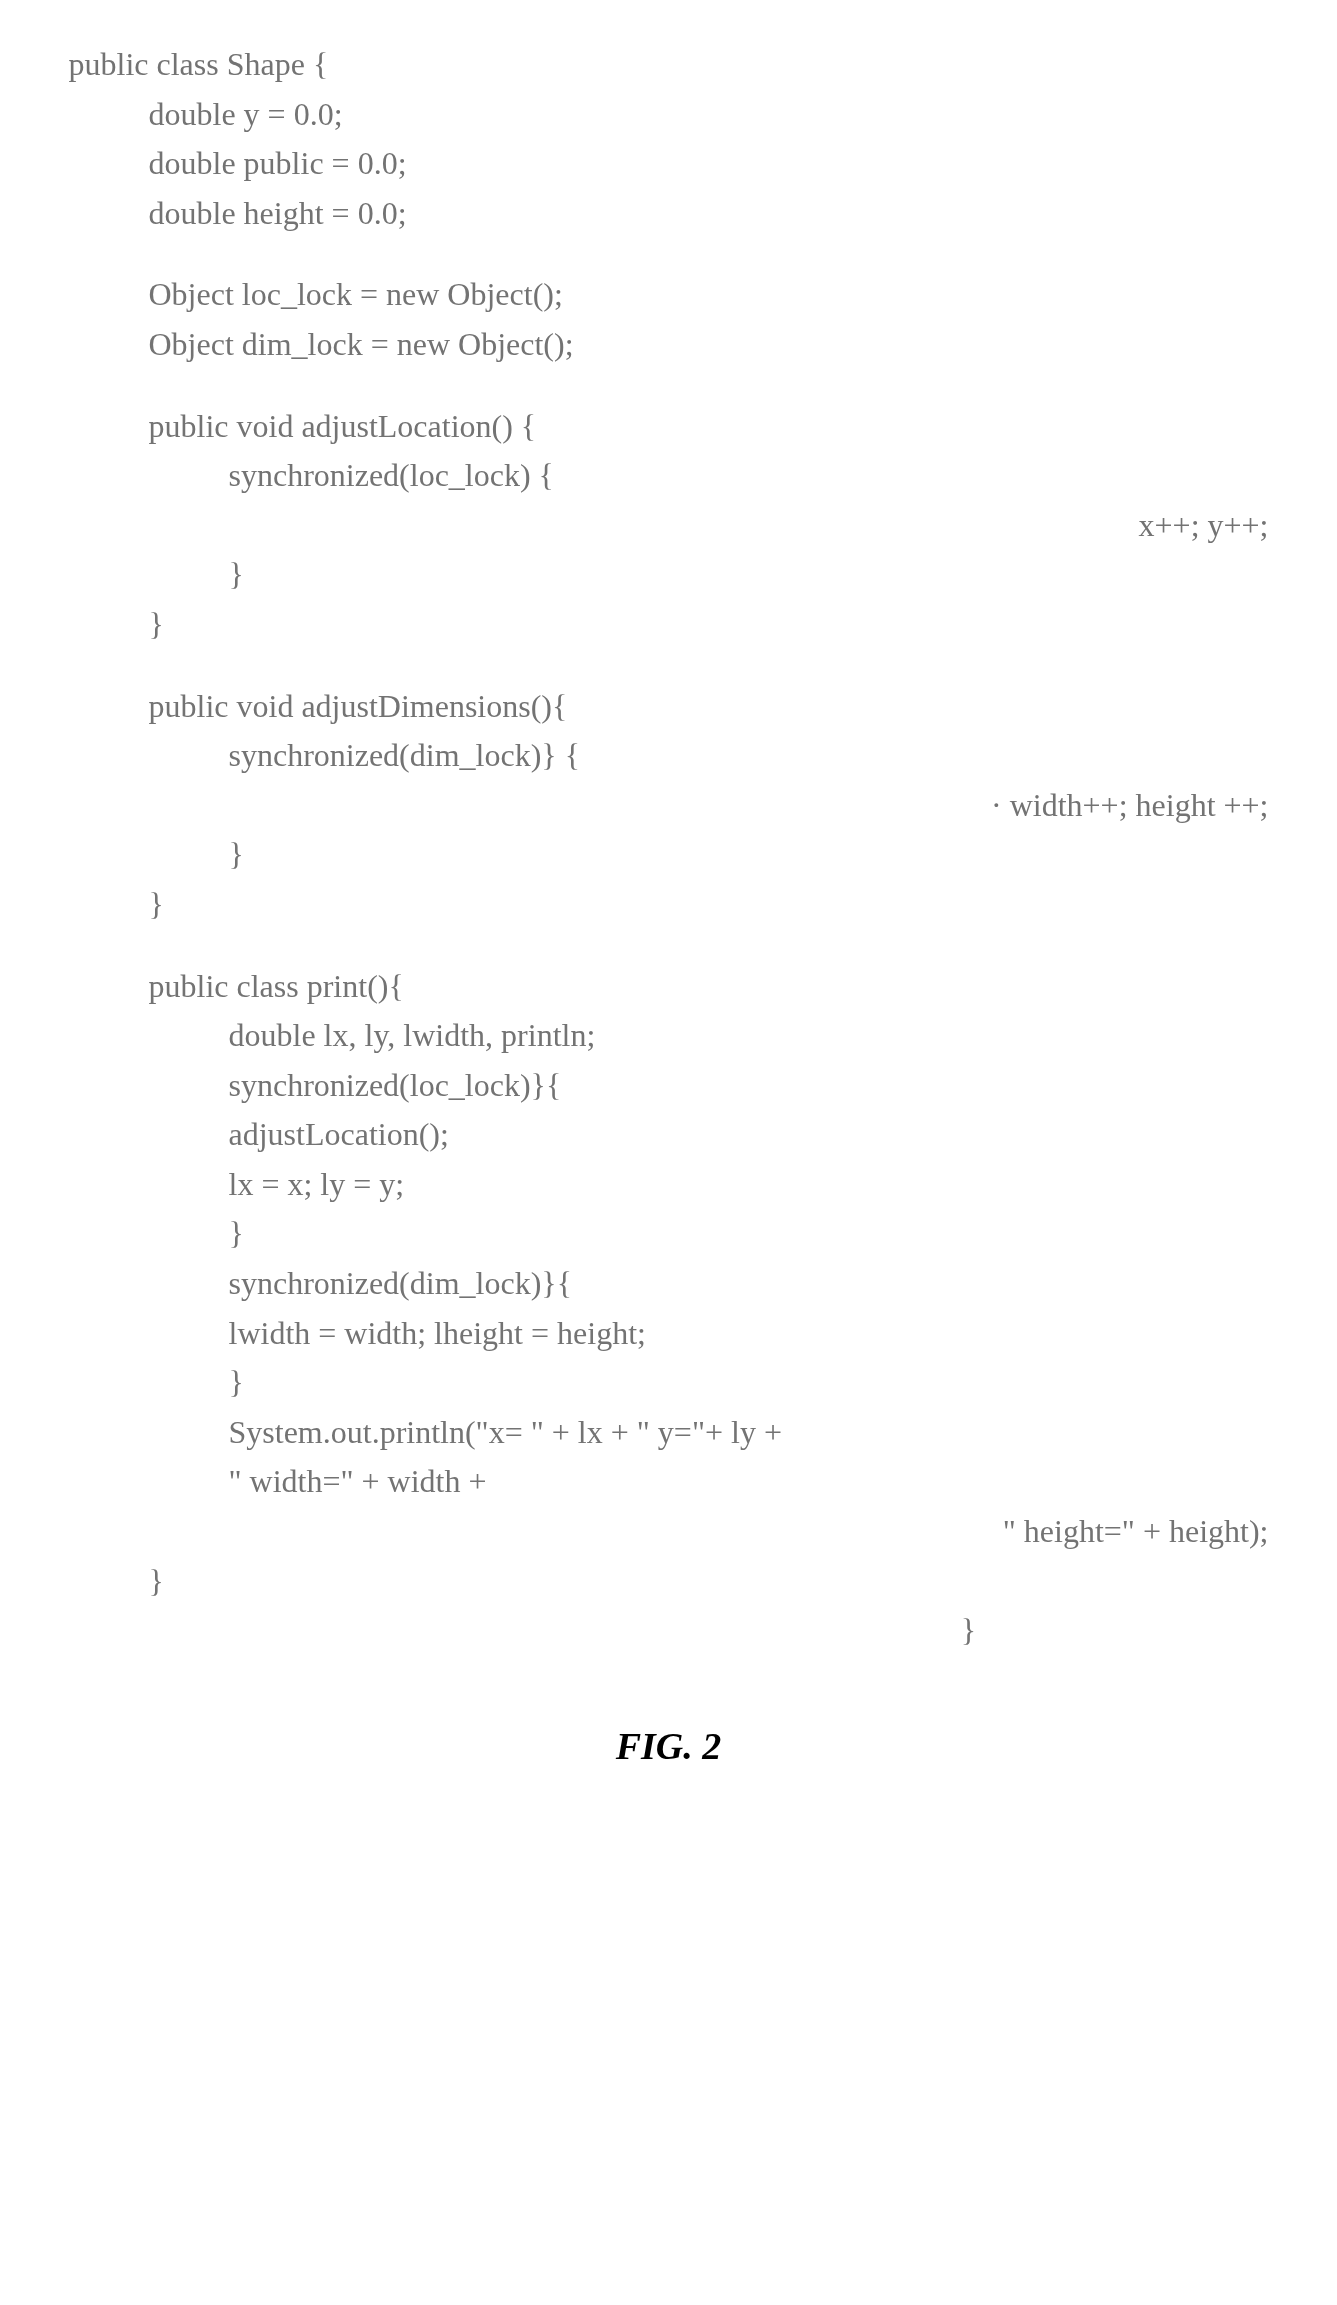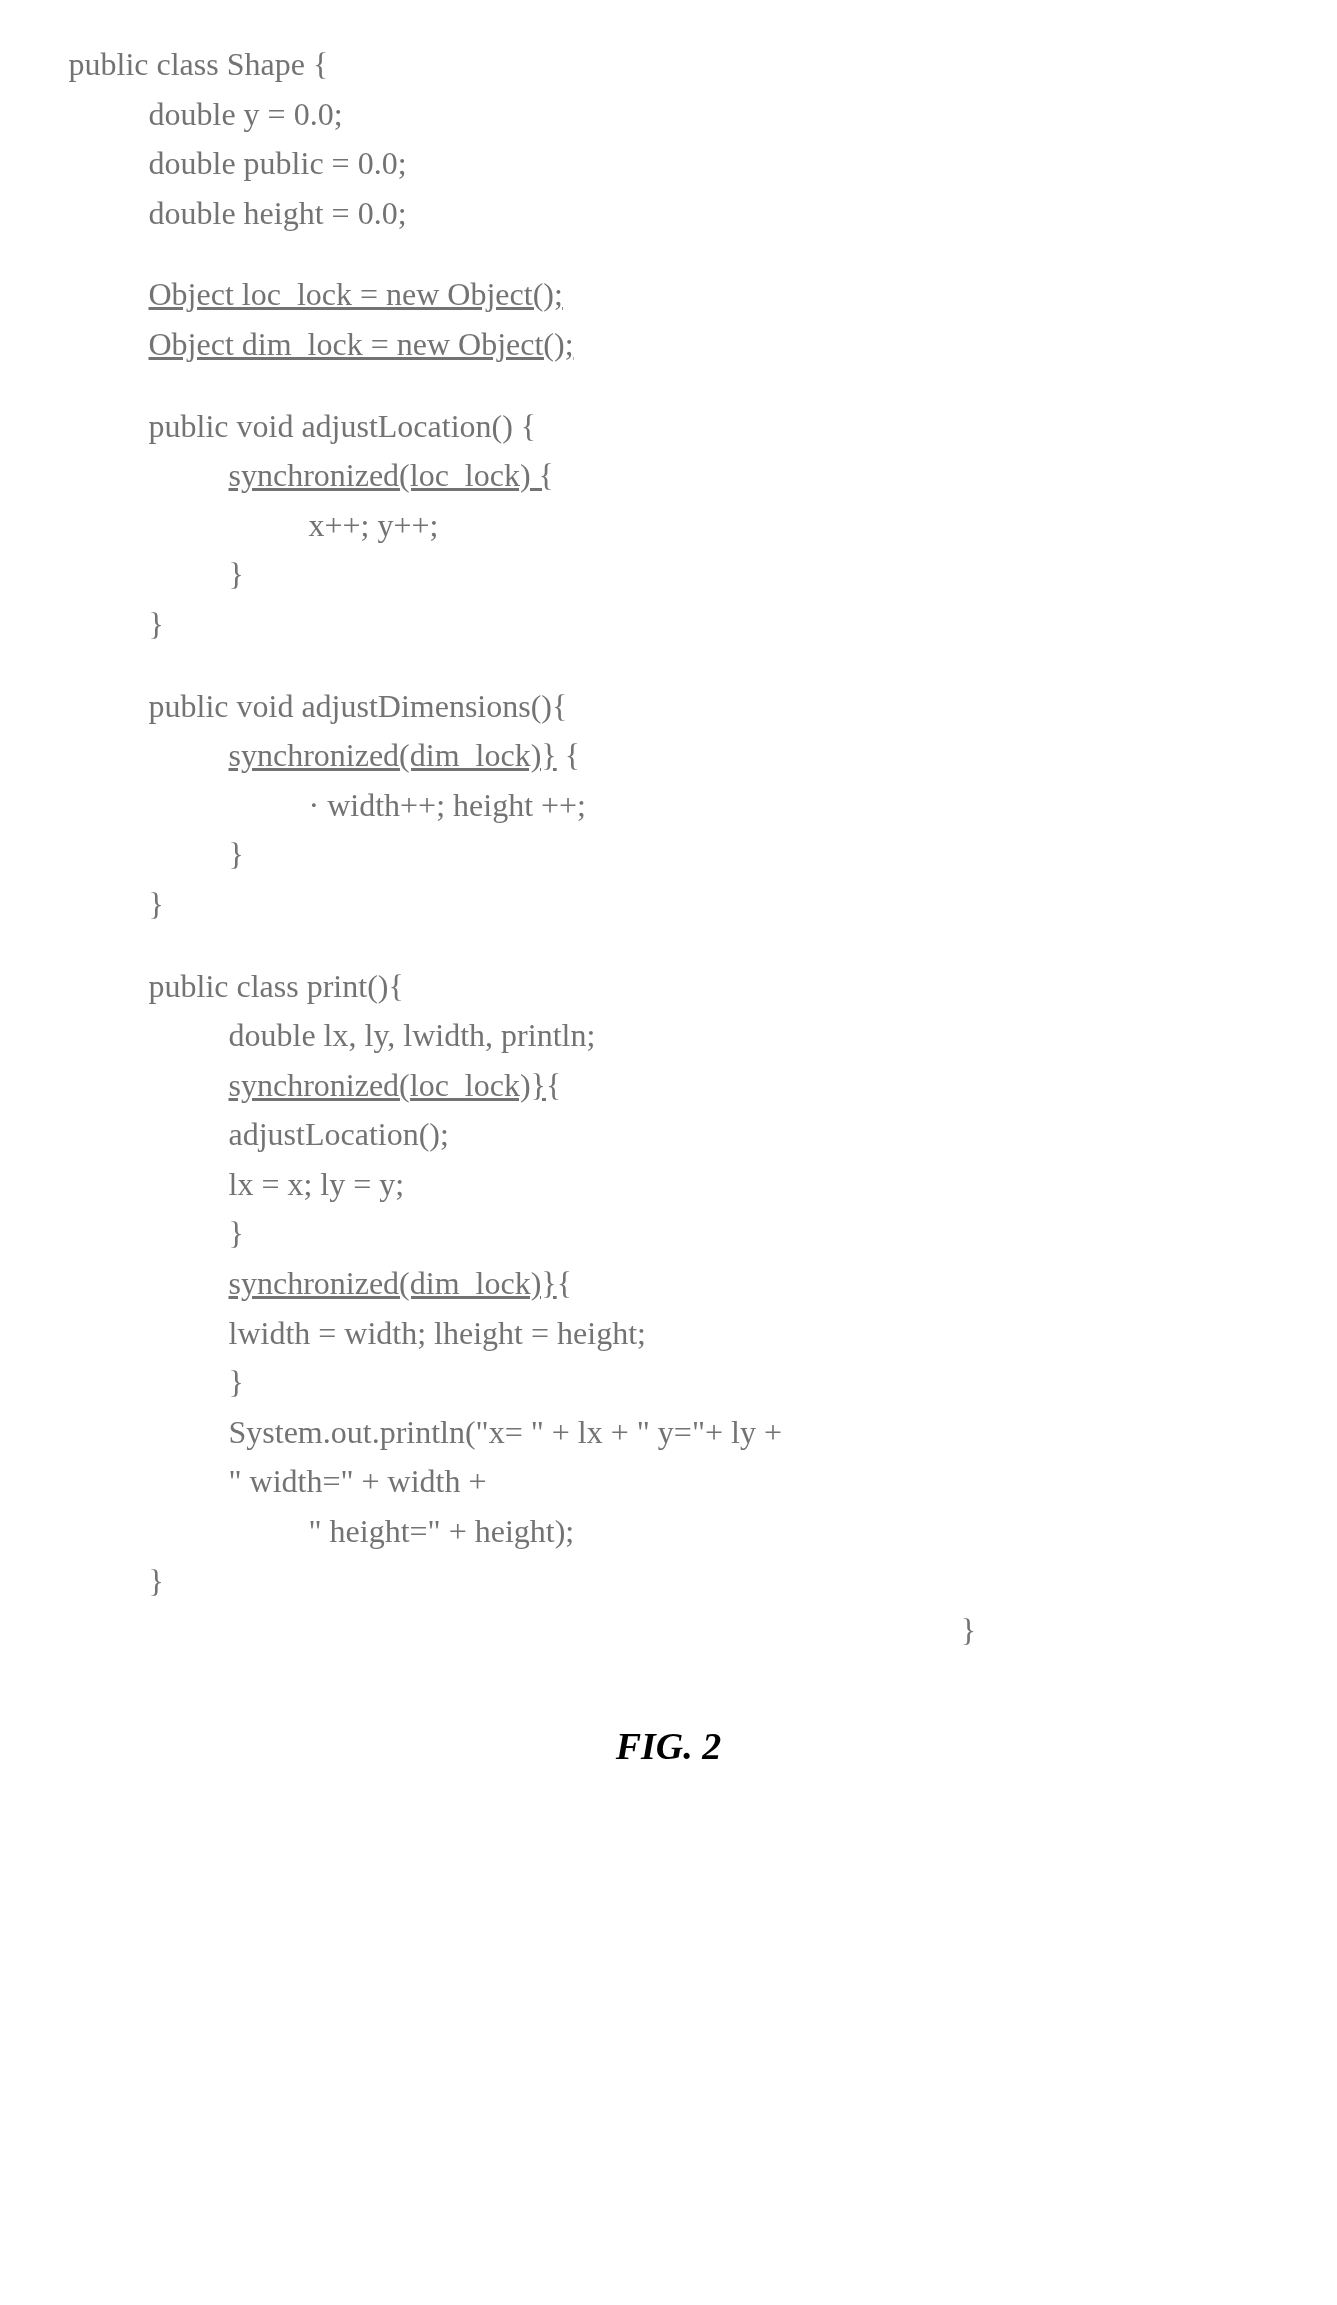--- a/index.html
+++ b/index.html
@@ -35,24 +35,24 @@
     .indent1 {
       padding-left: 80px;
     }
 
     .indent2 {
       padding-left: 160px;
     }
 
     .indent3 {
       padding-left: 240px;
+      text-align: right;
     }
 
     .underline {
-      text-decoration: underline;
       text-align: center;
     }
 
     .spacer {
       display: block;
       height: 1em;
     }
 
     .fig-label {
       text-align: center;

